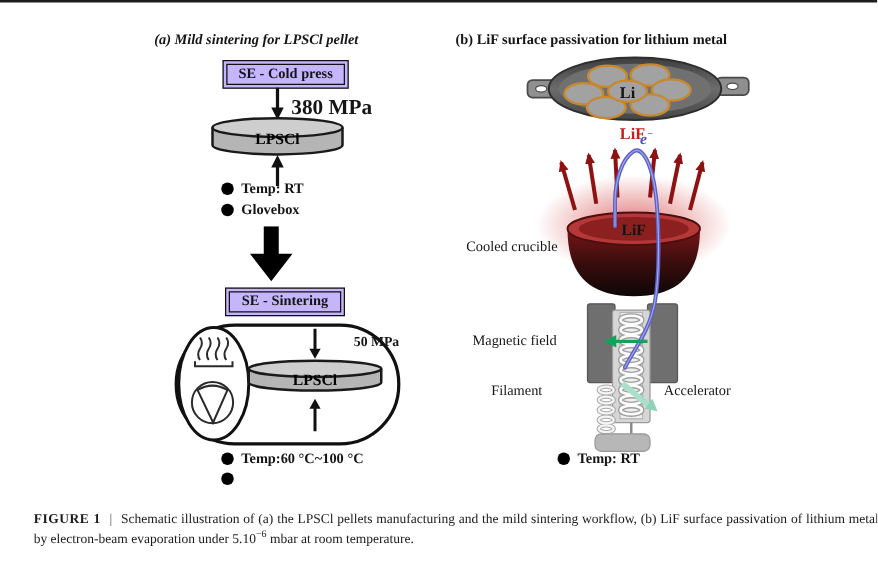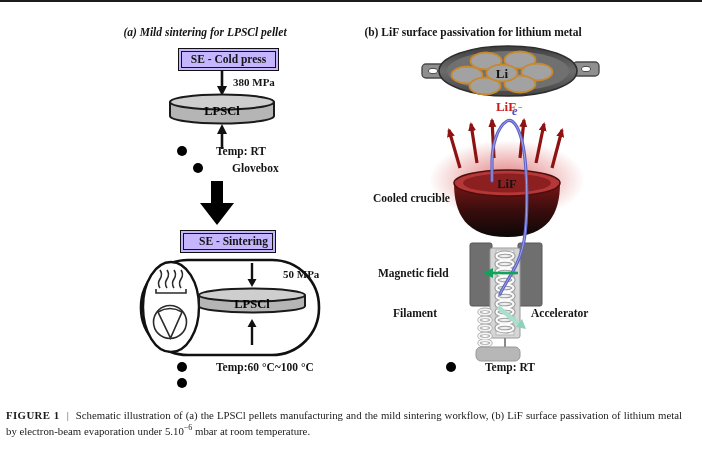--- a/index.html
+++ b/index.html
@@ -3,29 +3,29 @@
 <meta charset="utf-8">
 <style>
   html,body{margin:0;padding:0;background:#ffffff;}
   #page{position:relative;width:702px;height:459px;background:#ffffff;overflow:hidden;
         font-family:"Liberation Serif","DejaVu Serif",serif;color:#151515;}
   .abs{position:absolute;}
   .top-rule{left:0;top:0;width:702px;height:2px;background:#1c1c1c;}
   .panel-title{font-weight:bold;font-size:11.5px;text-align:center;white-space:nowrap;}
   .proc-box{border:4px double #111;background:#c4b5fd;font-weight:bold;font-size:11.5px;
             text-align:center;line-height:15px;padding:0 4px;white-space:nowrap;}
-  .plabel{font-weight:bold;font-size:11px;white-space:nowrap;}
-  .bullet-row{display:flex;align-items:center;font-weight:bold;font-size:11.5px;white-space:nowrap;gap:23px;}
+  .plabel{font-weight:bold;font-size:17px;white-space:nowrap;}
+  .bullet-row{display:flex;align-items:center;font-weight:bold;font-size:11.5px;white-space:nowrap;}
   .dot{width:10px;height:10px;border-radius:50%;background:#000;display:inline-block;
        margin-right:6px;flex:0 0 auto;}
   sup{font-size:8px;line-height:0;}
   .lif-red{font-weight:bold;font-size:13px;color:#c81e1e;text-align:center;white-space:nowrap;}
-  .side-label{font-weight:bold;font-size:11.5px;white-space:nowrap;}
+  .side-label{font-weight:normal;font-size:11.5px;white-space:nowrap;}
   .e-label{font-size:12.5px;font-weight:bold;font-style:italic;color:#4a52c0;white-space:nowrap;}
-  .caption{left:6px;top:408px;width:676px;font-size:10.8px;line-height:15.5px;
+  .caption{left:27px;top:408px;width:676px;font-size:10.8px;line-height:15.5px;
            color:#1b1b1b;text-align:justify;}
   .cap-label{font-weight:bold;letter-spacing:.4px;}
   .cap-sep{padding:0 7px;color:#555;}
   svg text{font-family:"Liberation Serif","DejaVu Serif",serif;}
 </style>
 </head>
 <body>
 
 <div id="page">
   <div class="abs top-rule"></div>
@@ -48,30 +48,30 @@
 
   <svg class="abs" style="left:215px;top:124px;" width="14" height="25">
     <line x1="7" y1="25" x2="7" y2="9" stroke="#111" stroke-width="2.6"></line>
     <polygon points="2,10 12,10 7,0" fill="#111"></polygon>
   </svg>
 
   <div class="abs bullet-row" style="left:177px;top:145px;">
     <span class="dot"></span>
     <span>Temp: RT</span>
   </div>
-  <div class="abs bullet-row" style="left:177px;top:162px;margin-left:16px;">
+  <div class="abs bullet-row" style="left:177px;top:162px;">
     <span class="dot"></span>
     <span>Glovebox</span>
   </div>
 
   <svg class="abs" style="left:200px;top:181px;" width="34" height="44">
     <polygon points="11,0 23,0 23,22 34,22 17,44 0,22 11,22" fill="#000"></polygon>
   </svg>
 
-  <div class="abs proc-box" style="left:180px;top:230px;min-width:80px;text-align:right;">SE - Sintering</div>
+  <div class="abs proc-box" style="left:180px;top:230px;min-width:80px;">SE - Sintering</div>
 
   <svg class="abs" style="left:137px;top:256px;" width="186" height="103">
     <rect x="4" y="4" width="178" height="95" rx="47" ry="47" fill="#fff" stroke="#111" stroke-width="2.6"></rect>
     <ellipse cx="34" cy="51" rx="28" ry="45" fill="#fff" stroke="#111" stroke-width="2.4"></ellipse>
     <g stroke="#2b2b2b" stroke-width="1.6" fill="none">
       <path d="M 23 14 q 3 4.5 0 9 q -3 4.5 0 9"></path>
       <path d="M 30 14 q 3 4.5 0 9 q -3 4.5 0 9"></path>
       <path d="M 37 14 q 3 4.5 0 9 q -3 4.5 0 9"></path>
       <path d="M 44 14 q 3 4.5 0 9 q -3 4.5 0 9"></path>
       <path d="M 19 33 v 4 h 30 v -4"></path>

